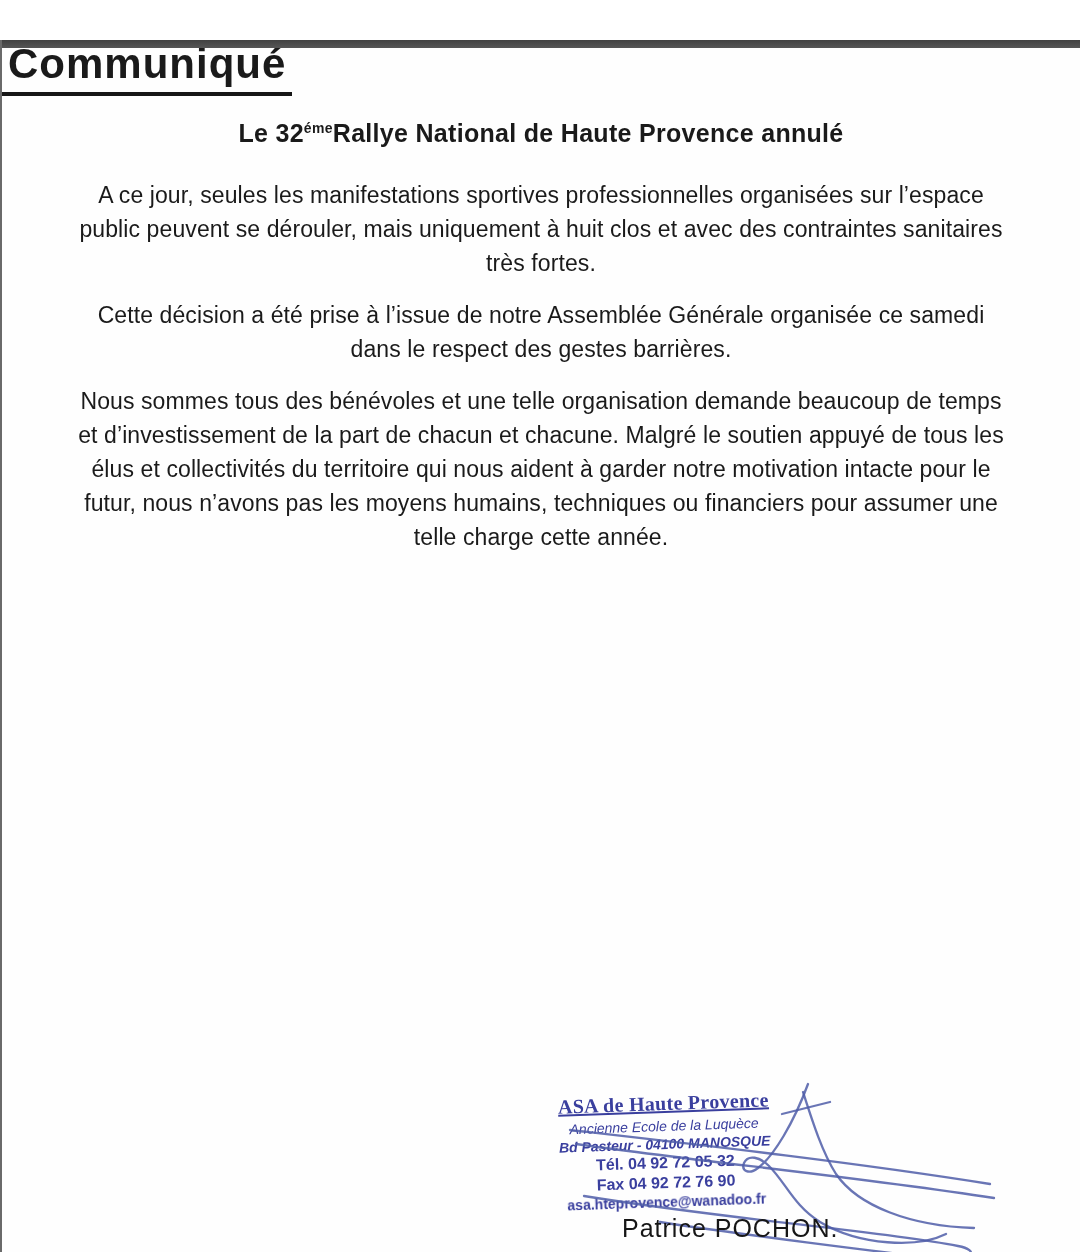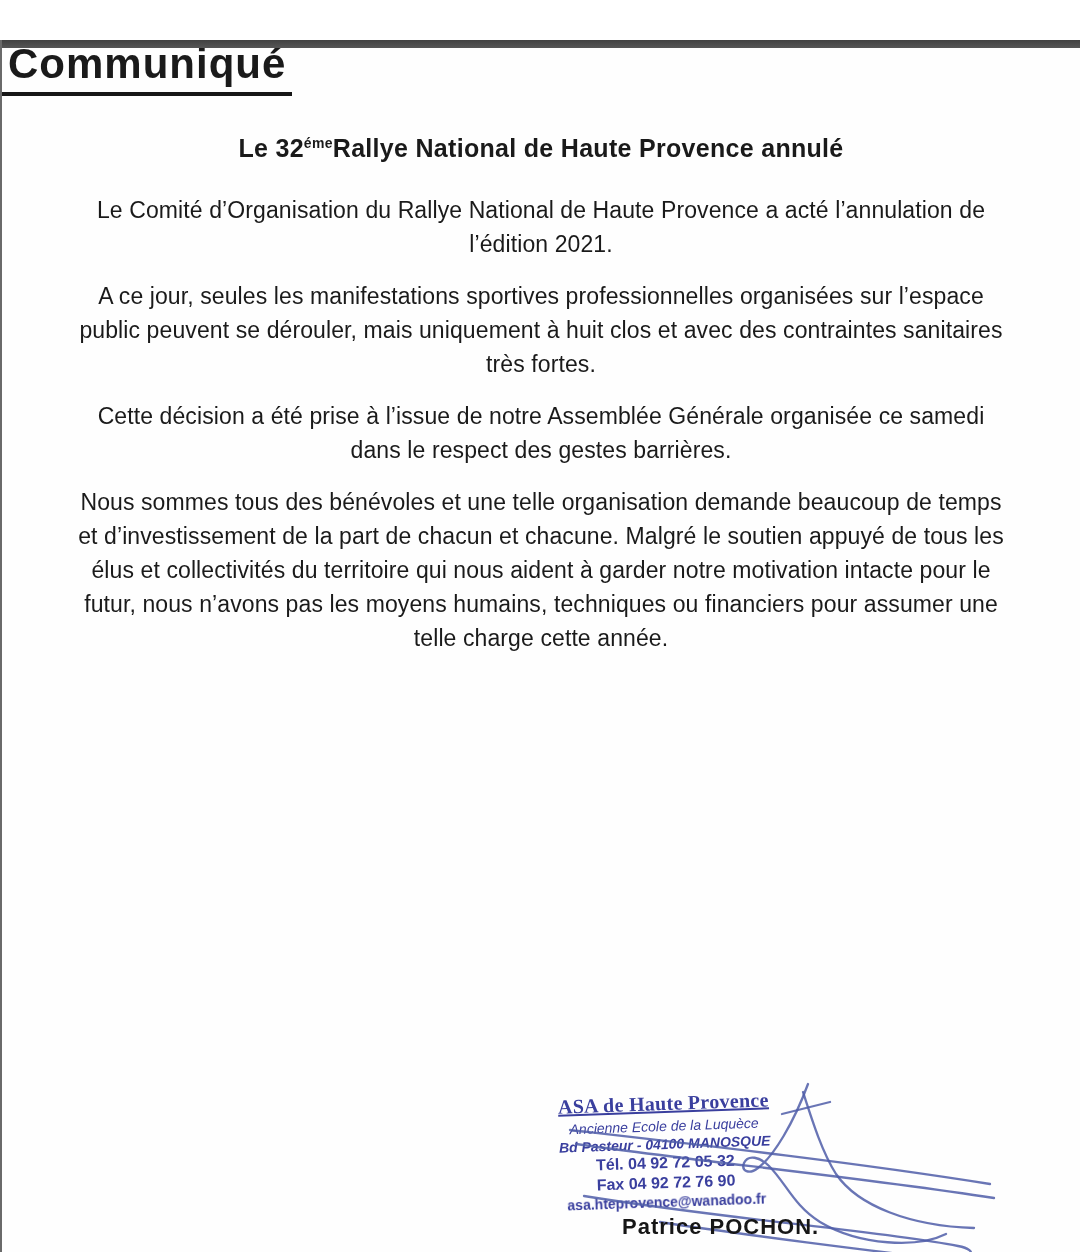--- a/index.html
+++ b/index.html
@@ -27,21 +27,21 @@
   }
   .doc-title span {
     display: inline-block;
     font-size: 42px;
     font-weight: 700;
     letter-spacing: 1px;
     border-bottom: 4px solid #161616;
     padding: 0 6px 4px 6px;
   }
   .doc-subtitle {
-    margin-top: 38px;
+    margin-top: 23px;
     text-align: center;
     font-size: 25px;
     font-weight: 700;
     letter-spacing: 0.3px;
   }
   .doc-subtitle sup {
     font-size: 14px;
     font-weight: 700;
     vertical-align: super;
     line-height: 0;
@@ -88,22 +88,22 @@
     letter-spacing: 0.3px;
   }
   .stamp .addr1 { font-size: 14px; font-style: italic; margin-top: 3px; }
   .stamp .addr2 { font-size: 14px; font-style: italic; font-weight: 700; margin-top: 2px; }
   .stamp .tel   { font-size: 16px; font-weight: 700; margin-top: 2px; }
   .stamp .fax   { font-size: 16px; font-weight: 700; margin-top: 1px; }
   .stamp .mail  { font-size: 14px; font-weight: 600; margin-top: 2px; filter: blur(0.3px); }
   .sig-name {
     position: absolute;
     left: 100px; top: 162px;
-    font-size: 22px;
-    font-weight: 700;
+    font-size: 25px;
+    font-weight: 400;
     letter-spacing: 1px;
     color: #161616;
   }
   .scrawl {
     position: absolute;
     left: 0px; top: 26px;
     width: 480px; height: 185px;
     pointer-events: none;
   }
   .scrawl path {
@@ -122,21 +122,20 @@
 
   <div class="doc-title">
     <span>Communiqué</span>
   </div>
 
   <div class="doc-subtitle">
     <span>Le 32</span><sup>éme</sup><span>Rallye National de Haute Provence annulé</span>
   </div>
 
   <div class="body-text">
-    <p>Le Comité d’Organisation du Rallye National de Haute Provence a acté l’annulation de l’édition 2021.</p>
     <p>A ce jour, seules les manifestations sportives professionnelles organisées sur l’espace public peuvent se dérouler, mais uniquement à huit clos et avec des contraintes sanitaires très fortes.</p>
     <p>Cette décision a été prise à l’issue de notre Assemblée Générale organisée ce samedi dans le respect des gestes barrières.</p>
     <p>Nous sommes tous des bénévoles et une telle organisation demande beaucoup de temps et d’investissement de la part de chacun et chacune. Malgré le soutien appuyé de tous les élus et collectivités du territoire qui nous aident à garder notre motivation intacte pour le futur, nous n’avons pas les moyens humains, techniques ou financiers pour assumer une telle charge cette année.</p>
   </div>
 
   <div class="sig-block">
 
     <div class="stamp">
       <div class="org">ASA de Haute Provence</div>
       <div class="addr1">Ancienne Ecole de la Luquèce</div>

